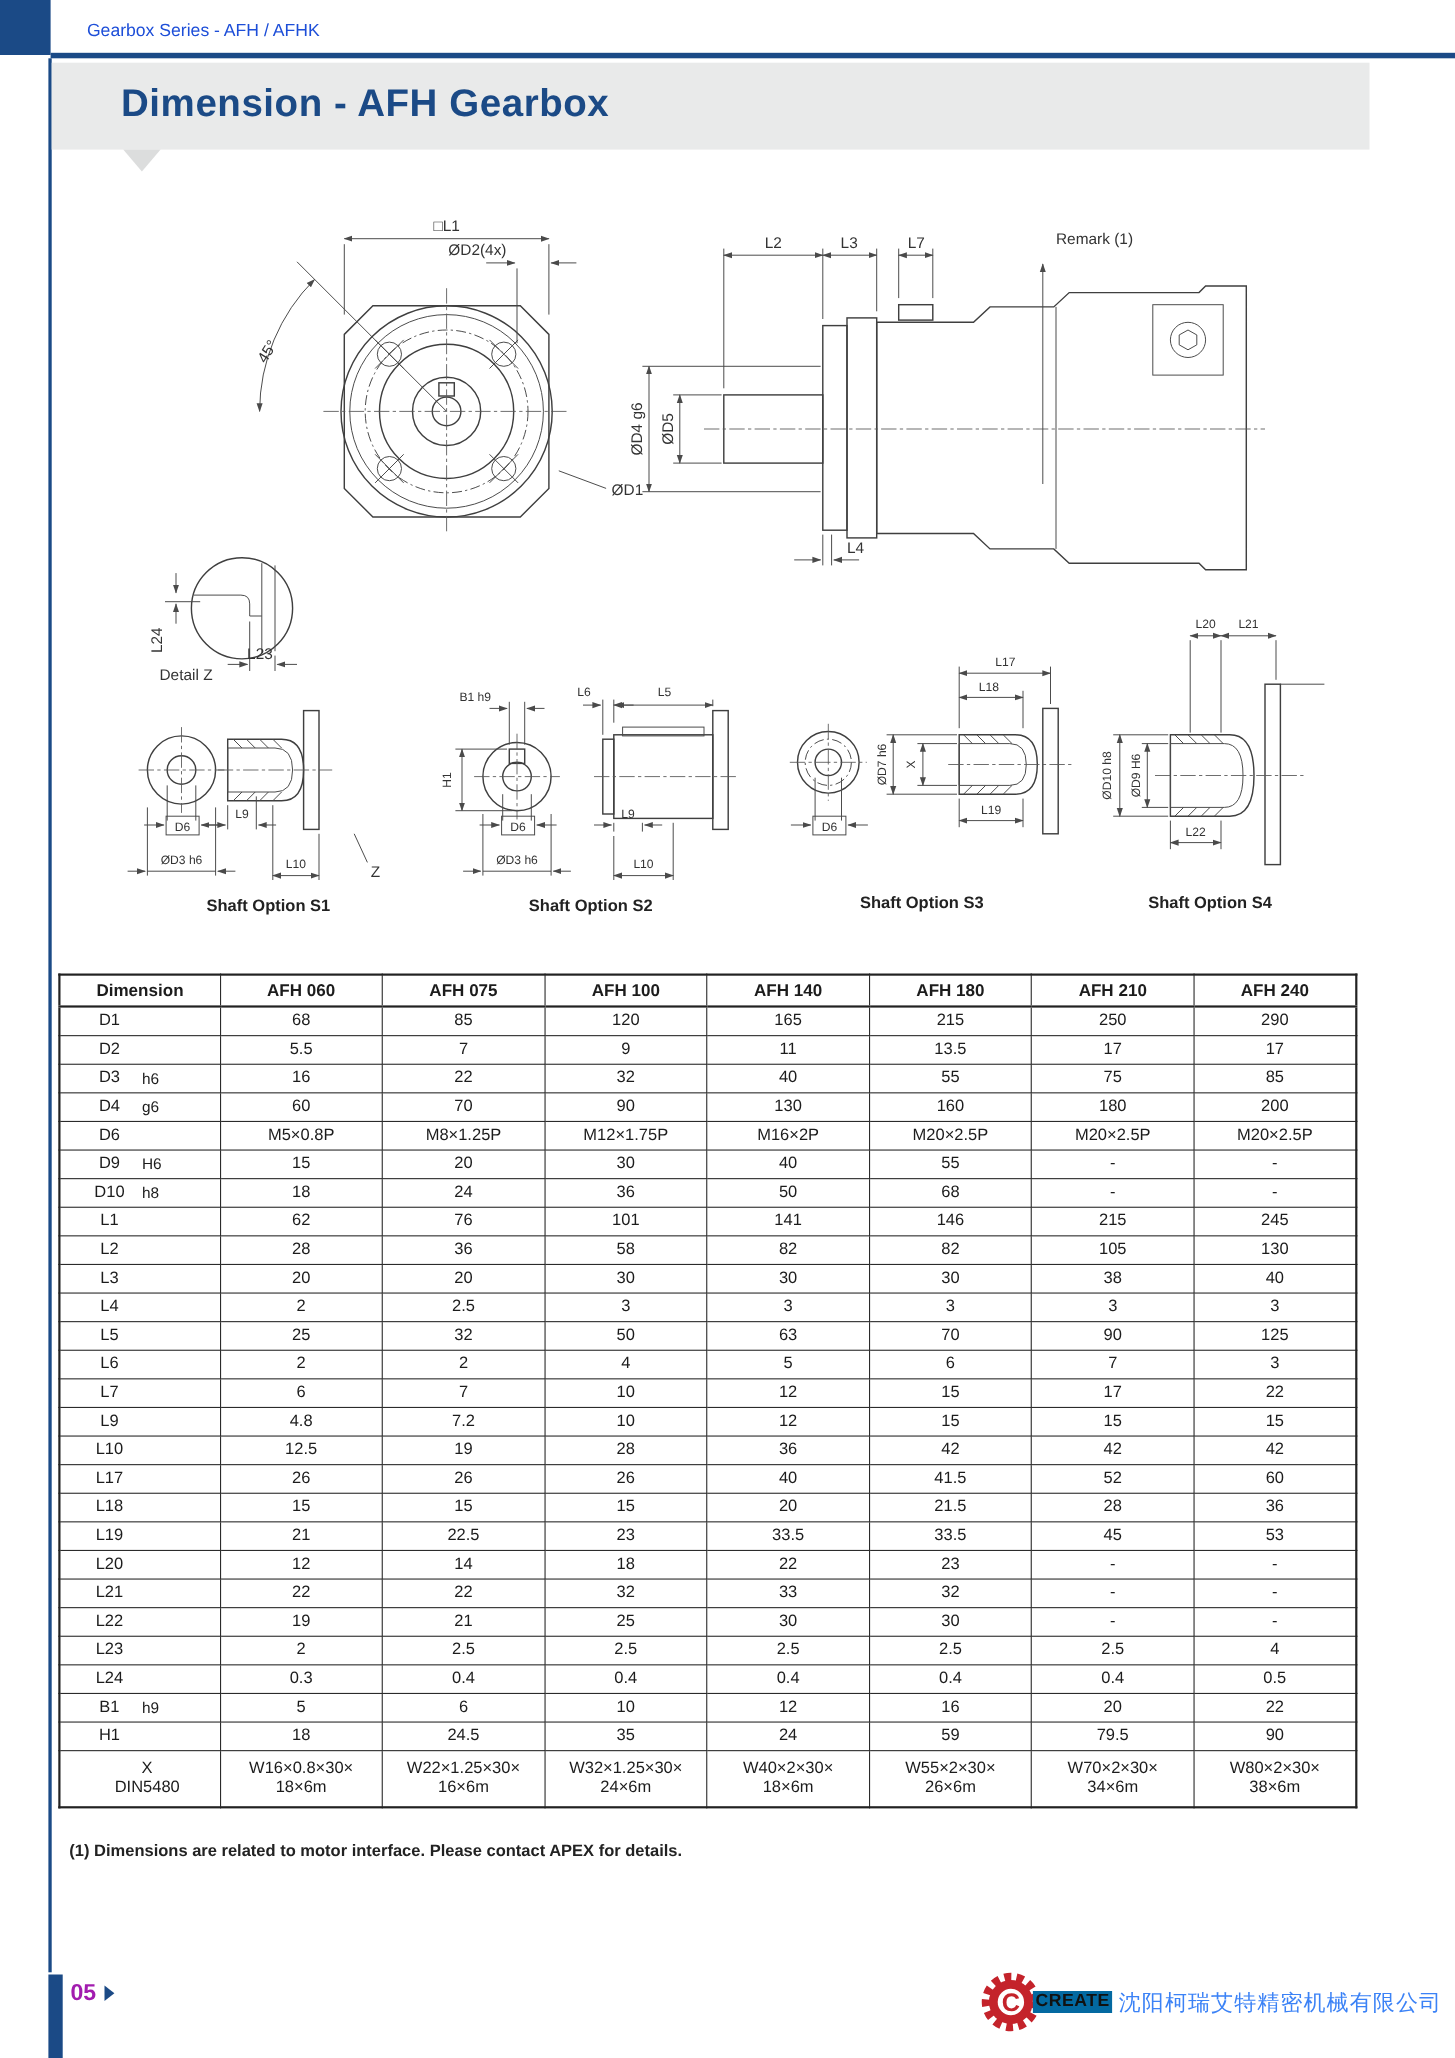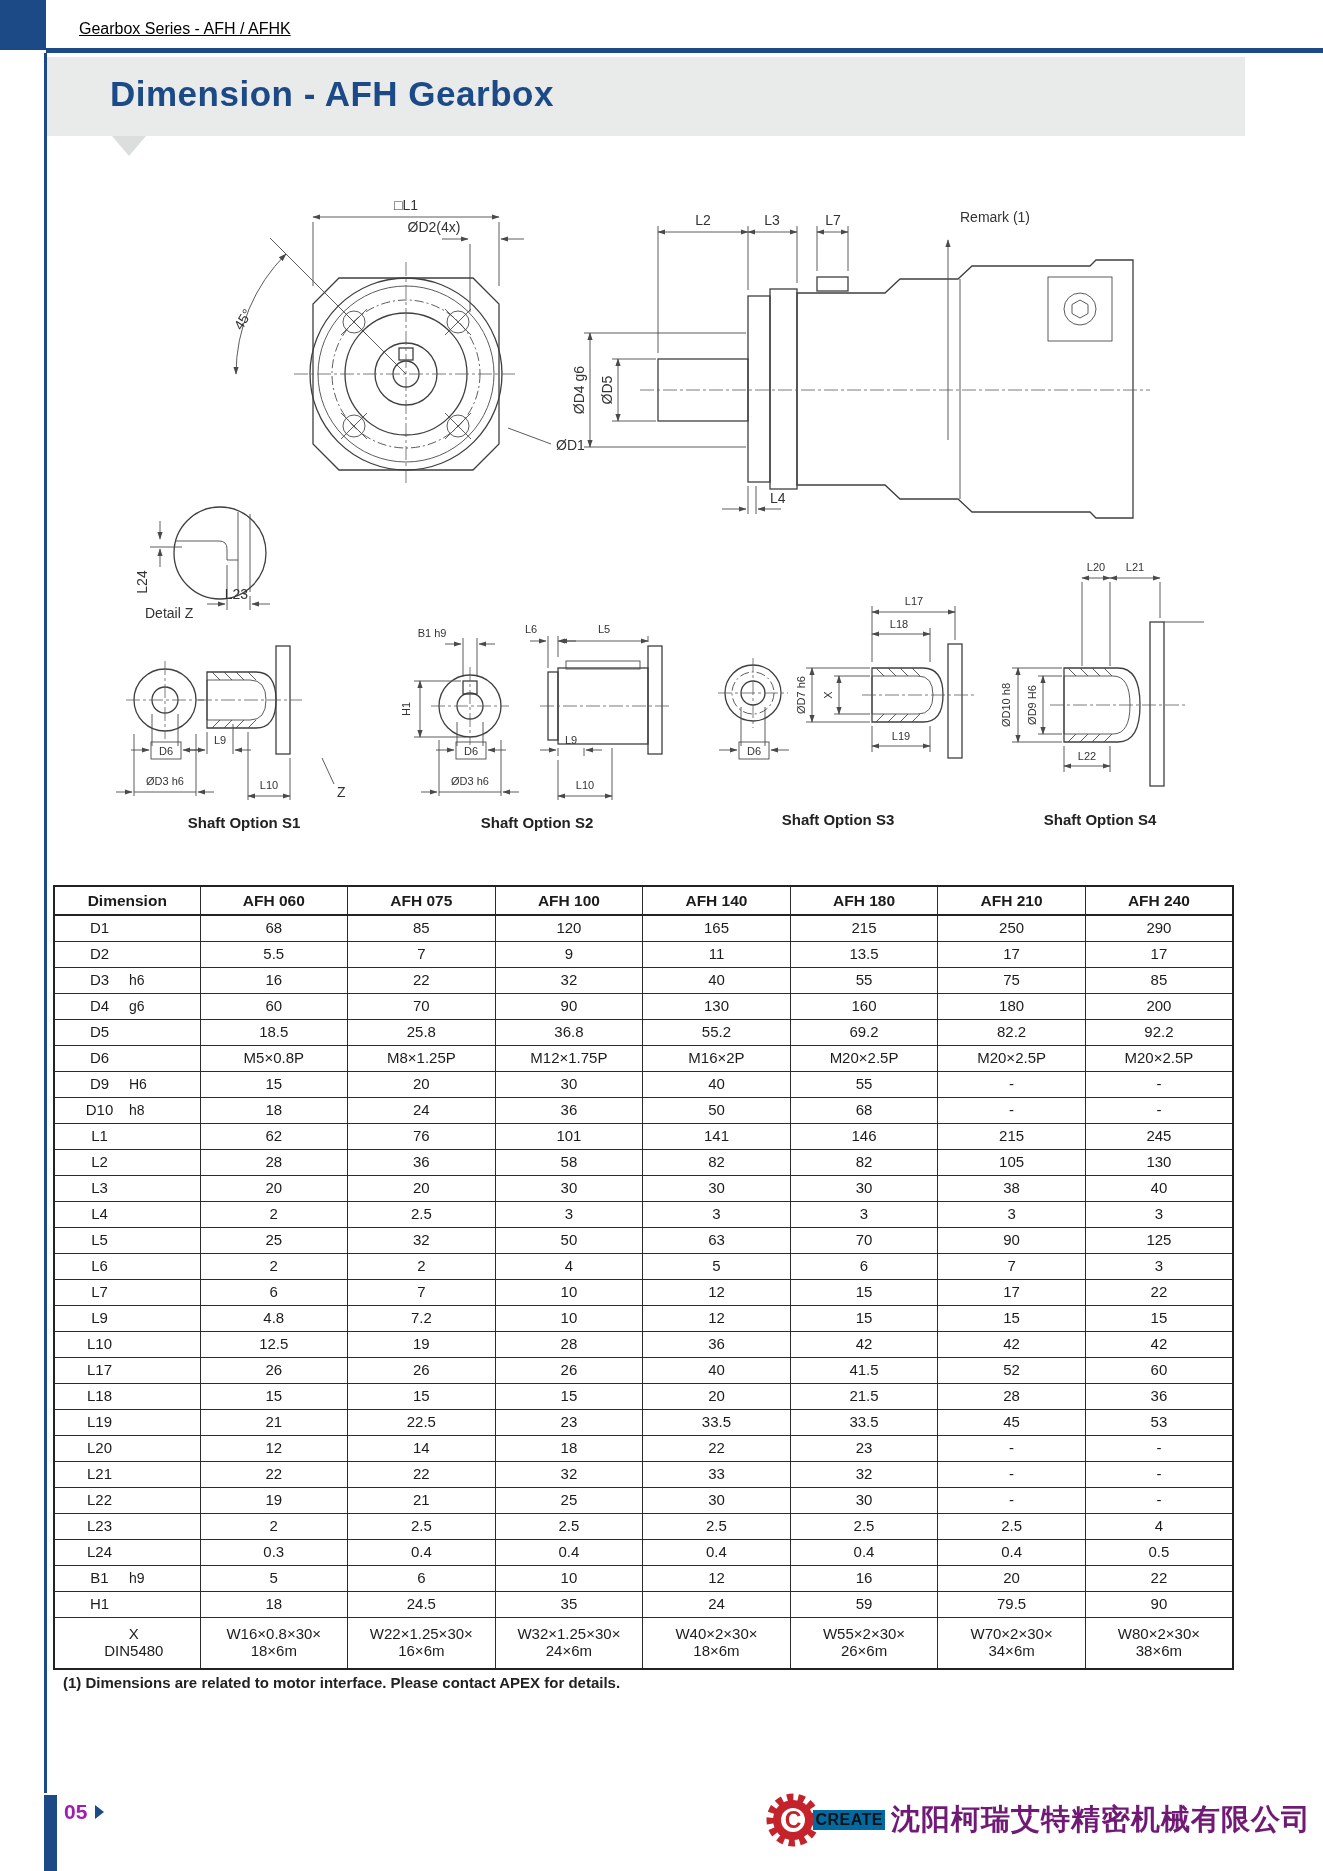--- a/index.html
+++ b/index.html
@@ -1,20 +1,20 @@
 <!DOCTYPE html>
 <html><head>
 <meta charset="utf-8">
 <style>
   html,body{margin:0;padding:0;background:#ffffff;}
   .page{position:relative;width:1323px;height:1871px;background:#fff;
         font-family:"Liberation Sans",sans-serif;color:#1c1c1c;overflow:hidden;}
   
   .corner-block{position:absolute;left:0;top:0;width:46px;height:50px;background:#1b4a86;}
-  .hdr-text{position:absolute;left:79px;top:20px;font-size:16px;color:#000000;text-decoration:underline;}
+  .hdr-text{position:absolute;left:79px;top:20px;font-size:16px;color:#1d4ed8;}
   .hdr-rule{position:absolute;left:46px;top:48px;width:1277px;height:5px;background:#1b4a86;}
   .left-line{position:absolute;left:44px;top:53px;width:3px;height:1740px;background:#1b4a86;}
   .title-band{position:absolute;left:47px;top:57px;width:1198px;height:79px;background:#e9eaea;}
   .page-title{position:absolute;left:110px;top:74px;font-size:35px;font-weight:bold;color:#1b4a86;letter-spacing:.5px;}
   .band-notch{position:absolute;left:112px;top:136px;width:0;height:0;
       border-left:17px solid transparent;border-right:17px solid transparent;border-top:20px solid #dcdddd;}
   
   .drawings{position:absolute;left:0;top:150px;}
   .ln{stroke:#3f3f3f;stroke-width:1.3;fill:none;}
   .tn{stroke:#4a4a4a;stroke-width:.9;fill:none;}
@@ -41,21 +41,21 @@
   td.dimcell.ctr{text-align:center;}
   td.dimcell.ctr .in{display:block;}
   tr.tall td{height:50px;}
   .footnote{position:absolute;left:63px;top:1674px;font-size:15px;color:#222;font-weight:bold;}
   
   .foot-bar{position:absolute;left:44px;top:1795px;width:13px;height:76px;background:#1b4a86;}
   .page-num{position:absolute;left:64px;top:1800px;font-size:21px;font-weight:bold;color:#a21caf;display:flex;align-items:center;gap:8px;}
   .pg-arrow{width:0;height:0;border-top:7px solid transparent;border-bottom:7px solid transparent;border-left:9px solid #1b4a86;display:inline-block;}
   .footer-right{position:absolute;right:12px;top:1792px;display:flex;align-items:center;gap:6px;}
   .create-label{font-size:16px;font-weight:bold;color:#111;letter-spacing:.5px;margin-left:-14px;background:#0369a1;padding:1px 2px;}
-  .company{font-size:29px;font-weight:700;color:#701a75;letter-spacing:1px;}
+  .company{font-size:20px;font-weight:400;color:#3b82f6;letter-spacing:1px;}
 </style>
 </head>
 <body>
 
 <div class="page">
 
   <div class="corner-block"></div>
   <div class="hdr-text">Gearbox Series - AFH / AFHK</div>
   <div class="hdr-rule"></div>
   <div class="left-line"></div>
@@ -440,30 +440,20 @@
             <td class="dimcell"><span class="in"><span class="dlabel">D4</span><span class="dtol">g6</span></span></td>
             <td>60</td>
             <td>70</td>
             <td>90</td>
             <td>130</td>
             <td>160</td>
             <td>180</td>
             <td>200</td>
           </tr>
           <tr>
-            <td class="dimcell"><span class="in"><span class="dlabel">D5</span></span></td>
-            <td>18.5</td>
-            <td>25.8</td>
-            <td>36.8</td>
-            <td>55.2</td>
-            <td>69.2</td>
-            <td>82.2</td>
-            <td>92.2</td>
-          </tr>
-          <tr>
             <td class="dimcell"><span class="in"><span class="dlabel">D6</span></span></td>
             <td>M5×0.8P</td>
             <td>M8×1.25P</td>
             <td>M12×1.75P</td>
             <td>M16×2P</td>
             <td>M20×2.5P</td>
             <td>M20×2.5P</td>
             <td>M20×2.5P</td>
           </tr>
           <tr>

